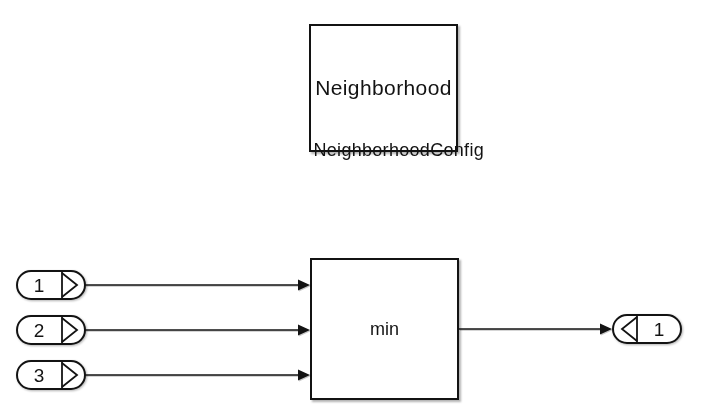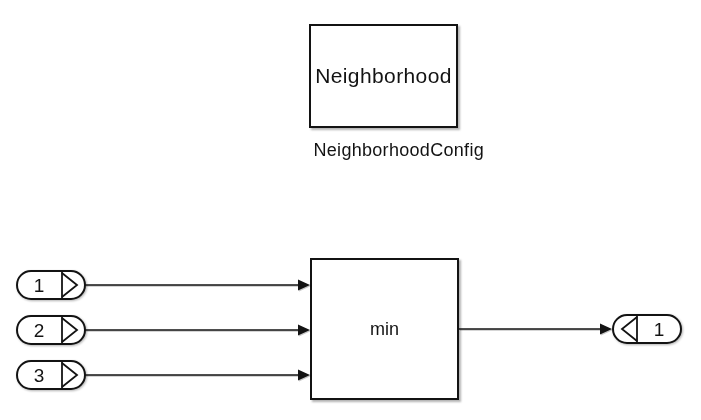--- a/index.html
+++ b/index.html
@@ -23,21 +23,21 @@
     box-shadow: 2px 2px 2px rgba(0,0,0,0.30);
     display: flex;
     align-items: center;
     justify-content: center;
     color: #131313;
   }
   .neighborhood-block {
     left: 309px;
     top: 24px;
     width: 149px;
-    height: 104px;
+    height: 128px;
     font-size: 21px;
     letter-spacing: 0.4px;
   }
   .min-block {
     left: 310px;
     top: 258px;
     width: 149px;
     height: 142px;
     font-size: 18px;
   }

